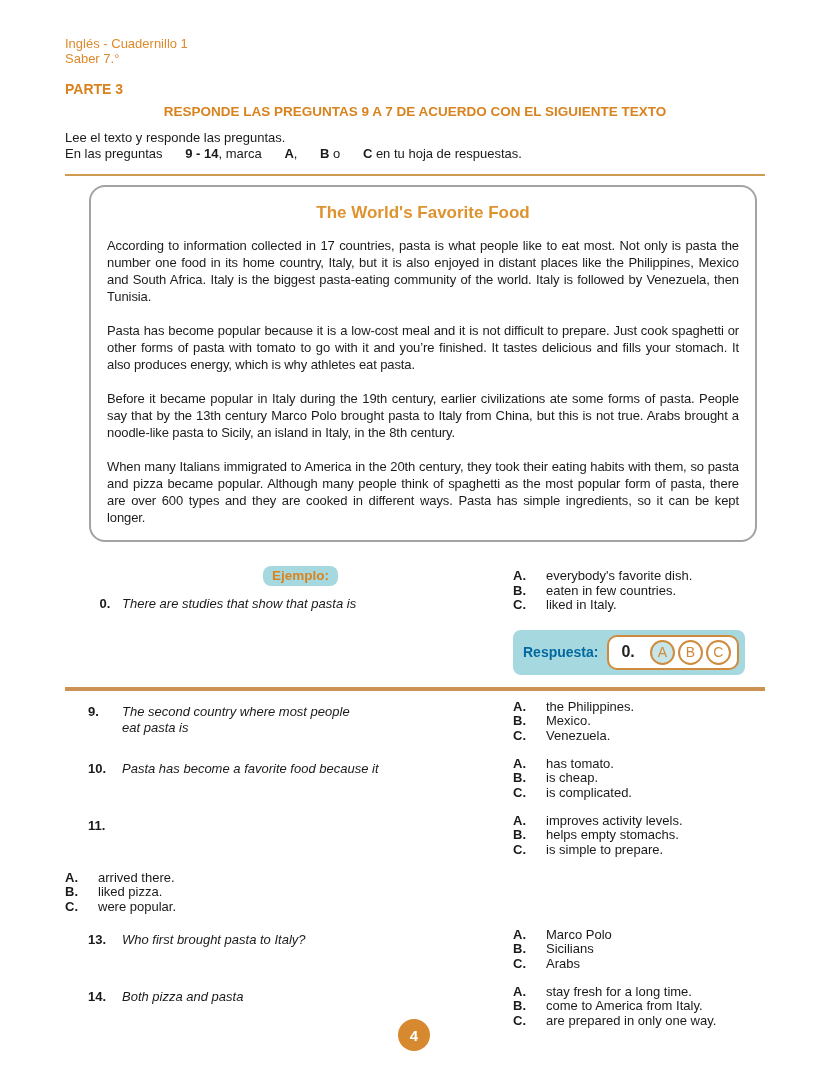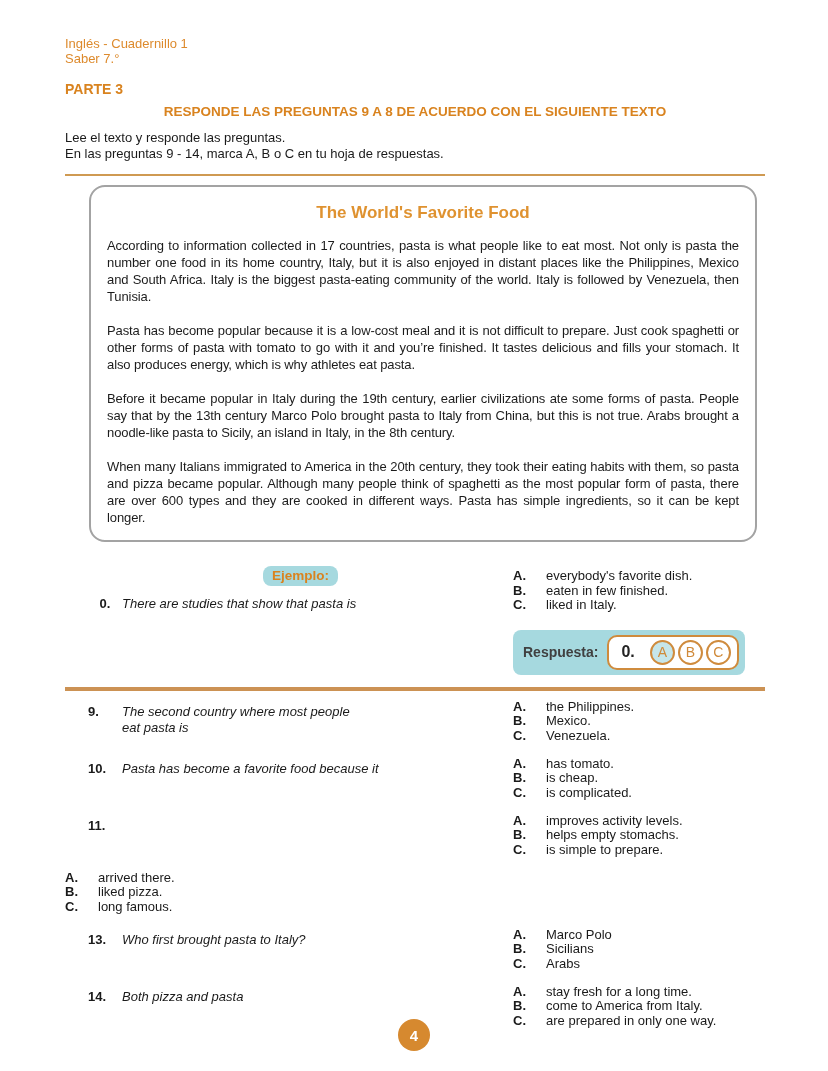--- a/index.html
+++ b/index.html
@@ -13,21 +13,21 @@
     padding: 36px 63px 0 65px;
     overflow: hidden;
     position: relative;
   }
   
   .top-header { font-size: 13px; line-height: 15px; color: #DD8A2C; }
   
   .part-title { margin-top: 15px; text-align: left; font-weight: 700; font-size: 14px; color: #D9831F; }
   .part-instruction { margin-top: 7px; text-align: center; font-weight: 700; font-size: 13.5px; color: #D9831F; }
   .lead { margin-top: 11px; font-size: 13px; line-height: 16px; color: #1a1a1a; }
-  .lead b { font-weight: 400; }
+  .lead b { font-weight: 700; margin-left: 19px; }
   .rule-top { border: none; border-top: 2px solid #CF9A52; margin-top: 12px; }
   
   .passage-box {
     margin: 9px 8px 0 24px;
     border: 2px solid #a3a3a3;
     border-radius: 16px;
     padding: 12px 16px 14px 16px;
   }
   .passage-title { text-align: center; font-weight: 700; font-size: 17px; color: #DF9230; margin: 4px 0 14px; }
   .passage-box p {
@@ -49,21 +49,21 @@
   .q-text { white-space: pre-line; max-width: 330px; font-style: italic; }
   .ex-right { flex: 1; position: relative; top: 3px; }
   .opt-row { display: flex; font-size: 13px; line-height: 14.5px; }
   .opt-letter { width: 33px; font-weight: 700; flex: 0 0 auto; }
   
   .respuesta {
     margin-top: 17px; background: #A6D9DF; border-radius: 8px;
     display: inline-flex; align-items: center;
     padding: 5px 6px 5px 10px;
   }
-  .resp-label { font-weight: 700; font-size: 14px; color: #404040; margin-right: 9px; }
+  .resp-label { font-weight: 700; font-size: 14px; color: #0369a1; margin-right: 9px; }
   .resp-inner {
     background: #ffffff; border: 2px solid #CF8B3D; border-radius: 10px;
     display: flex; align-items: center; padding: 3px 6px 3px 12px; gap: 3px;
   }
   .resp-num { font-weight: 700; font-size: 16px; color: #222222; margin-right: 12px; }
   .bubble {
     width: 25px; height: 25px; border: 2px solid #CF8B3D; border-radius: 50%;
     display: inline-flex; align-items: center; justify-content: center;
     color: #D08A3A; font-size: 14px; background: #ffffff;
   }
@@ -86,21 +86,21 @@
 <body>
 
 <div class="page">
 
   <div class="top-header">
     <div>Inglés - Cuadernillo 1</div>
     <div>Saber 7.°</div>
   </div>
 
   <div class="part-title">PARTE 3</div>
-  <div class="part-instruction">RESPONDE LAS PREGUNTAS 9 A 8 DE ACUERDO CON EL SIGUIENTE TEXTO</div>
+  <div class="part-instruction">RESPONDE LAS PREGUNTAS 9 A 7 DE ACUERDO CON EL SIGUIENTE TEXTO</div>
 
   <div class="lead">
     <div>Lee el texto y responde las preguntas.</div>
     <div><span>En las preguntas </span><b>9 - 14</b><span>, marca </span><b>A</b><span>, </span><b>B</b><span> o </span><b>C</b><span> en tu hoja de respuestas.</span></div>
   </div>
 
   <hr class="rule-top">
 
   <div class="passage-box">
     <div class="passage-title">The World's Favorite Food</div>
@@ -119,21 +119,21 @@
       </div>
     </div>
     <div class="ex-right">
       <div class="opts">
         <div class="opt-row">
           <span class="opt-letter">A.</span>
           <span>everybody's favorite dish.</span>
         </div>
         <div class="opt-row">
           <span class="opt-letter">B.</span>
-          <span>eaten in few finished.</span>
+          <span>eaten in few countries.</span>
         </div>
         <div class="opt-row">
           <span class="opt-letter">C.</span>
           <span>liked in Italy.</span>
         </div>
       </div>
       <div class="respuesta">
         <span class="resp-label">Respuesta:</span>
         <div class="resp-inner">
           <span class="resp-num">0.</span>
@@ -217,21 +217,21 @@
         <div class="opt-row">
             <span class="opt-letter">A.</span>
             <span>arrived there.</span>
           </div>
         <div class="opt-row">
             <span class="opt-letter">B.</span>
             <span>liked pizza.</span>
           </div>
         <div class="opt-row">
             <span class="opt-letter">C.</span>
-            <span>long famous.</span>
+            <span>were popular.</span>
           </div>
       </div>
     </div>
 
     <div class="q-row">
       <div class="q-left">
         <span class="q-num">13.</span>
         <span class="q-text">Who first brought pasta to Italy?</span>
       </div>
       <div class="q-opts">

